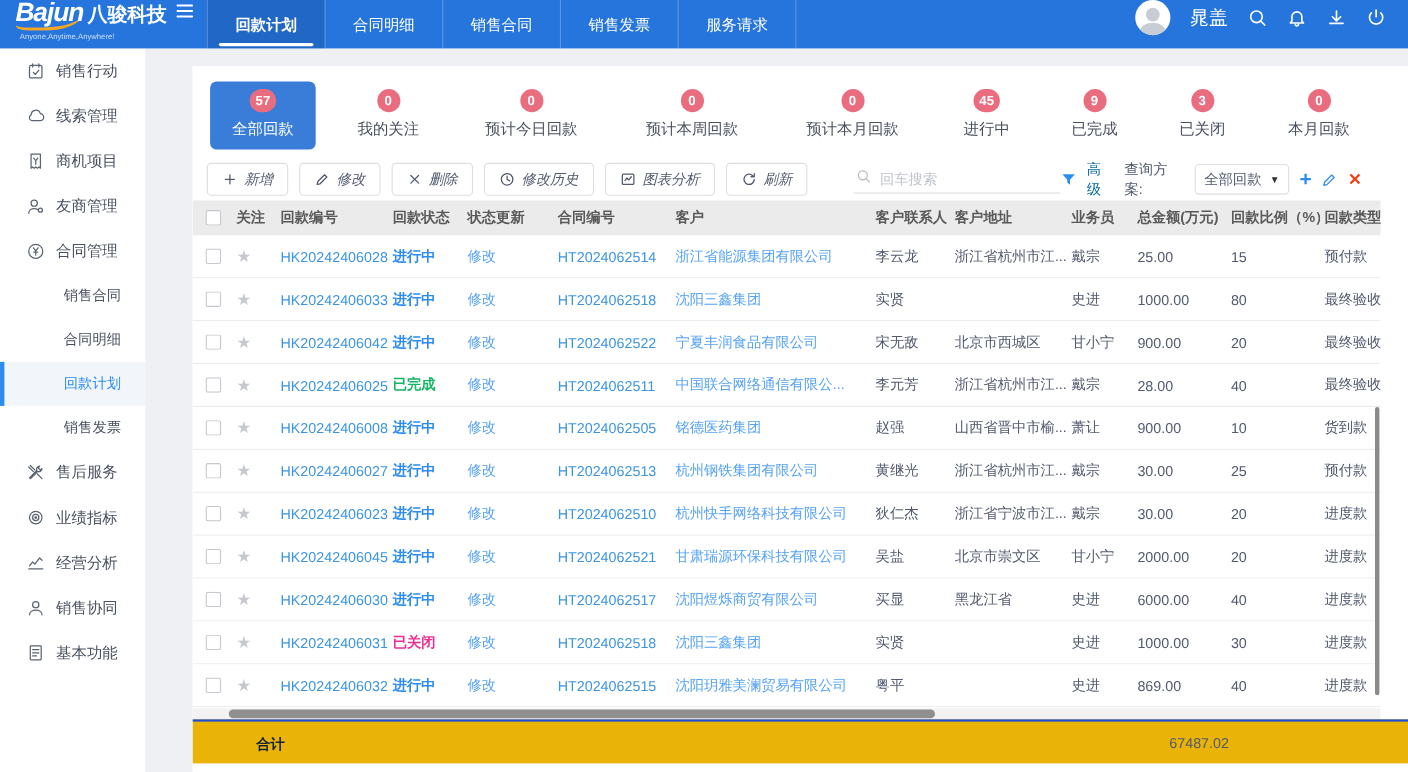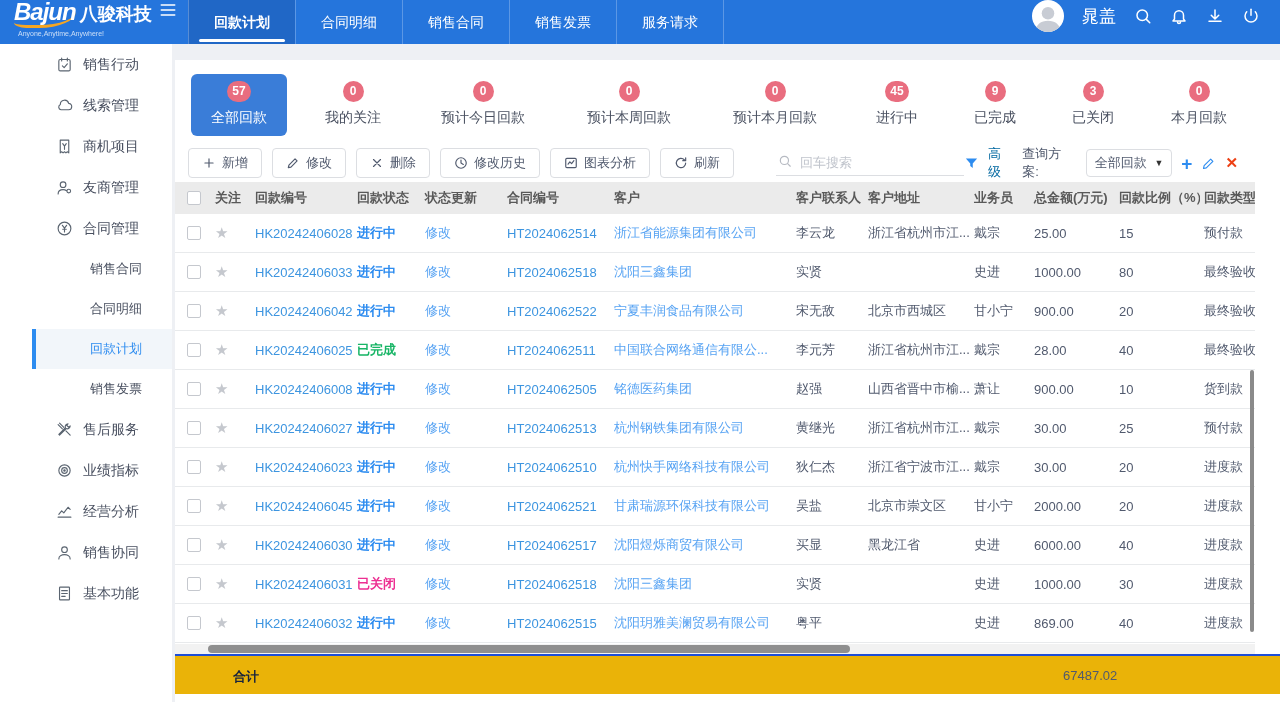--- a/index.html
+++ b/index.html
@@ -25,41 +25,41 @@
   .nav-tab:last-child{ border-right:1px solid rgba(255,255,255,.25);}
   .nav-tab.active{ background:rgba(10,45,100,.18); font-weight:bold;}
   .nav-tab.active::after{ content:""; position:absolute; left:10px; right:10px; bottom:2px;
     height:3px; background:#fff; border-radius:2px;}
   .top-right{ margin-left:auto; display:flex; align-items:center; gap:18px; padding-right:20px;}
   .avatar{ width:32px; height:32px; border-radius:50%; background:#fff; display:flex;
     align-items:flex-end; justify-content:center; overflow:hidden;}
   .username{ font-size:17px;}
   .top-icon{ display:flex; align-items:center; cursor:pointer;}
   
-  .sidebar{ position:absolute; top:44px; left:0; width:172px; height:658px; background:#fff; z-index:20;padding-left:32px;}
+  .sidebar{ position:absolute; top:44px; left:0; width:132px; height:658px; background:#fff; z-index:20;}
   .side-item{ height:41px; display:flex; align-items:center; gap:10px; padding-left:24px;
     font-size:14px; color:#495060; position:relative; cursor:pointer; white-space:nowrap;}
   .side-item .sicon{ color:#5a6470; display:flex; align-items:center;}
   .side-sub{ padding-left:58px; height:40px; font-size:13px;}
   .side-item.active{ background:#f2f6fa; color:#2d8cf0;}
   .side-item.active::before{ content:""; position:absolute; left:0; top:0; bottom:0; width:4px; background:#2d8cf0;}
   
   .main{ position:absolute; top:44px; left:160px; width:1120px; height:580px; background:#eef0f4;}
   .card{ position:absolute; top:16px; left:15px; width:1105px; height:642px; background:#fff; overflow:hidden;}
   
   .status-tabs{ display:flex; align-items:flex-start; gap:18px; padding:14px 0 0 16px; height:84px;}
   .status-tab{ display:flex; flex-direction:column; align-items:center; gap:7px; padding:7px 0 9px;
     border-radius:6px; cursor:pointer; font-size:14px; color:#495060;}
   .status-tab.active{ background:#3a7dd8; color:#fff;}
   .badge{ min-width:21px; height:21px; border-radius:11px; background:#e96d7f; color:#fff;
     font-size:12px; line-height:21px; text-align:center; padding:0 5px; font-weight:bold;}
   
   .toolbar{ display:flex; align-items:center; padding:0 0 0 13px; height:38px;}
   .btn{ display:inline-flex; align-items:center; gap:6px; border:1px solid #dcdee2; border-radius:4px;
-    background:#fff; padding:5px 13px; font-size:13px; color:#515a6e; margin-right:10px; cursor:pointer; white-space:nowrap;}
+    background:#fff; padding:5px 13px; font-size:13px; color:#515a6e; margin-right:10px; cursor:pointer; white-space:nowrap;font-style:italic;}
   .btn .bicon{ display:flex; align-items:center; color:#515a6e;}
   .searchbox{ display:flex; align-items:center; gap:6px; border-bottom:1px solid #dcdee2;
     width:190px; padding:3px 2px; margin-left:32px; color:#b6bac2;}
   .searchbox input{ border:none; outline:none; font-size:13px; width:150px; color:#515a6e; background:transparent;}
   .searchbox input::placeholder{ color:#c0c4cc;}
   .filter-group{ display:flex; align-items:center; gap:9px; margin-left:auto; margin-right:42px;
     font-size:13px; color:#515a6e;}
   .adv{ color:#0369a1; cursor:pointer;}
   .select{ border:1px solid #dcdee2; border-radius:4px; height:28px; display:flex; align-items:center;
     justify-content:space-between; padding:0 8px; width:88px; cursor:pointer; background:#fff;}

